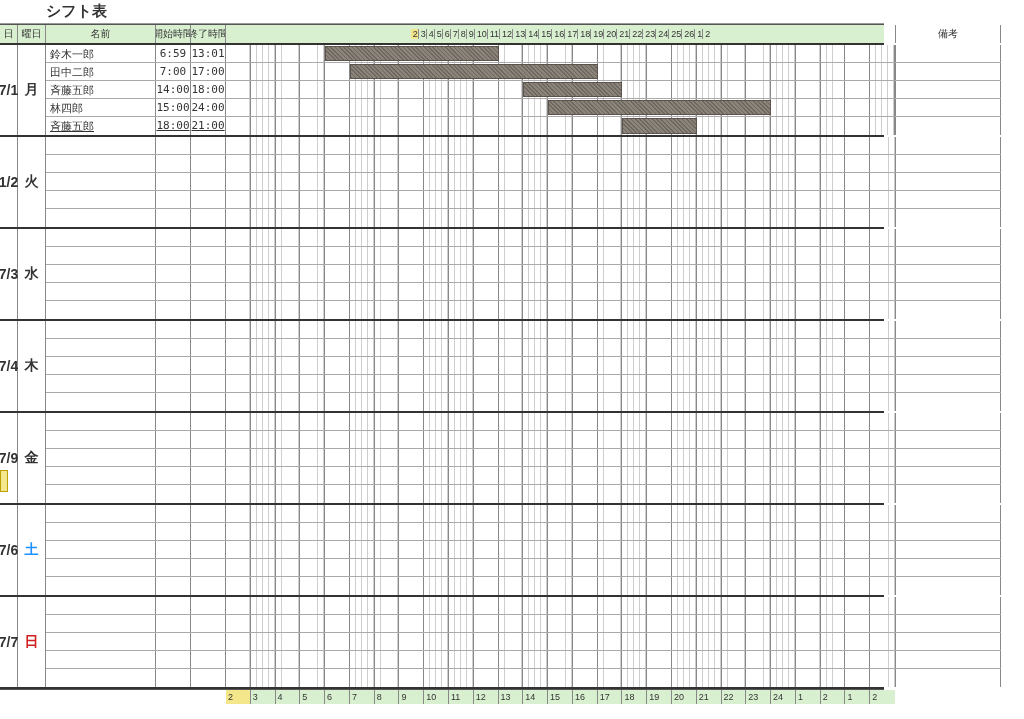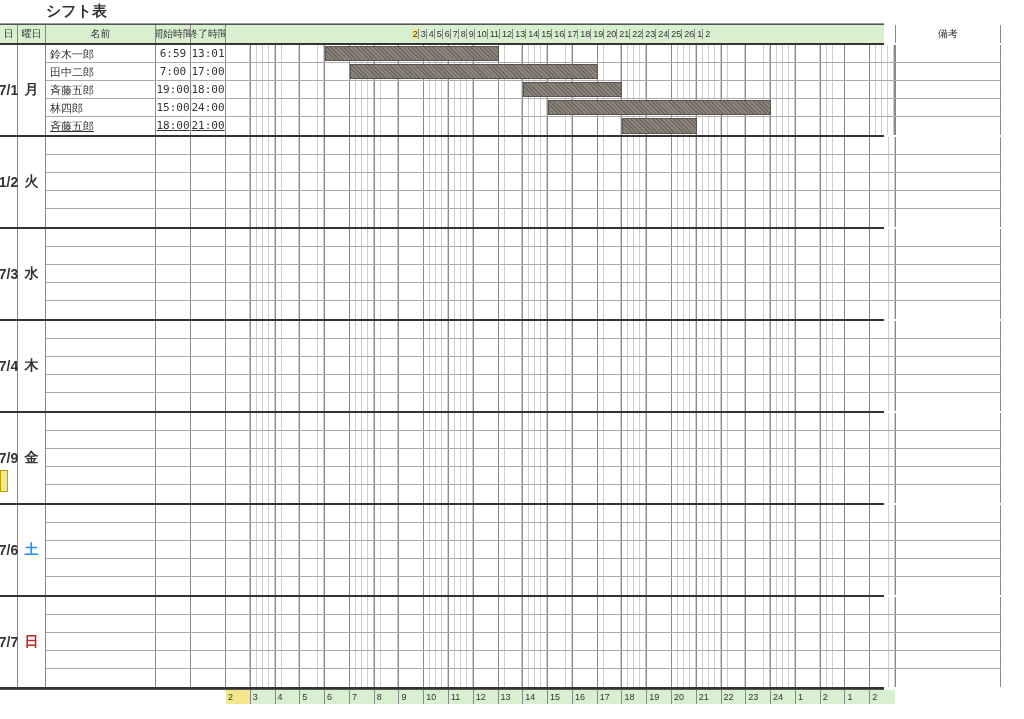--- a/index.html
+++ b/index.html
@@ -265,21 +265,21 @@
               <div class="hour-col"></div>
               <div class="hour-col"></div>
               <div class="hour-col"></div>
               <div class="hour-col"></div>
               <div class="bar" style="left: 18.5185%; width: 37.037%;"></div>
             </div>
             <div class="cell-remarks"></div>
           </div>
           <div class="slot">
             <div class="cell-name">斉藤五郎</div>
-            <div class="cell-time">19:00</div>
+            <div class="cell-time">14:00</div>
             <div class="cell-time">18:00</div>
             <div class="cell-hours">
               <div class="hour-col"></div>
               <div class="hour-col"></div>
               <div class="hour-col"></div>
               <div class="hour-col"></div>
               <div class="hour-col"></div>
               <div class="hour-col"></div>
               <div class="hour-col"></div>
               <div class="hour-col"></div>

